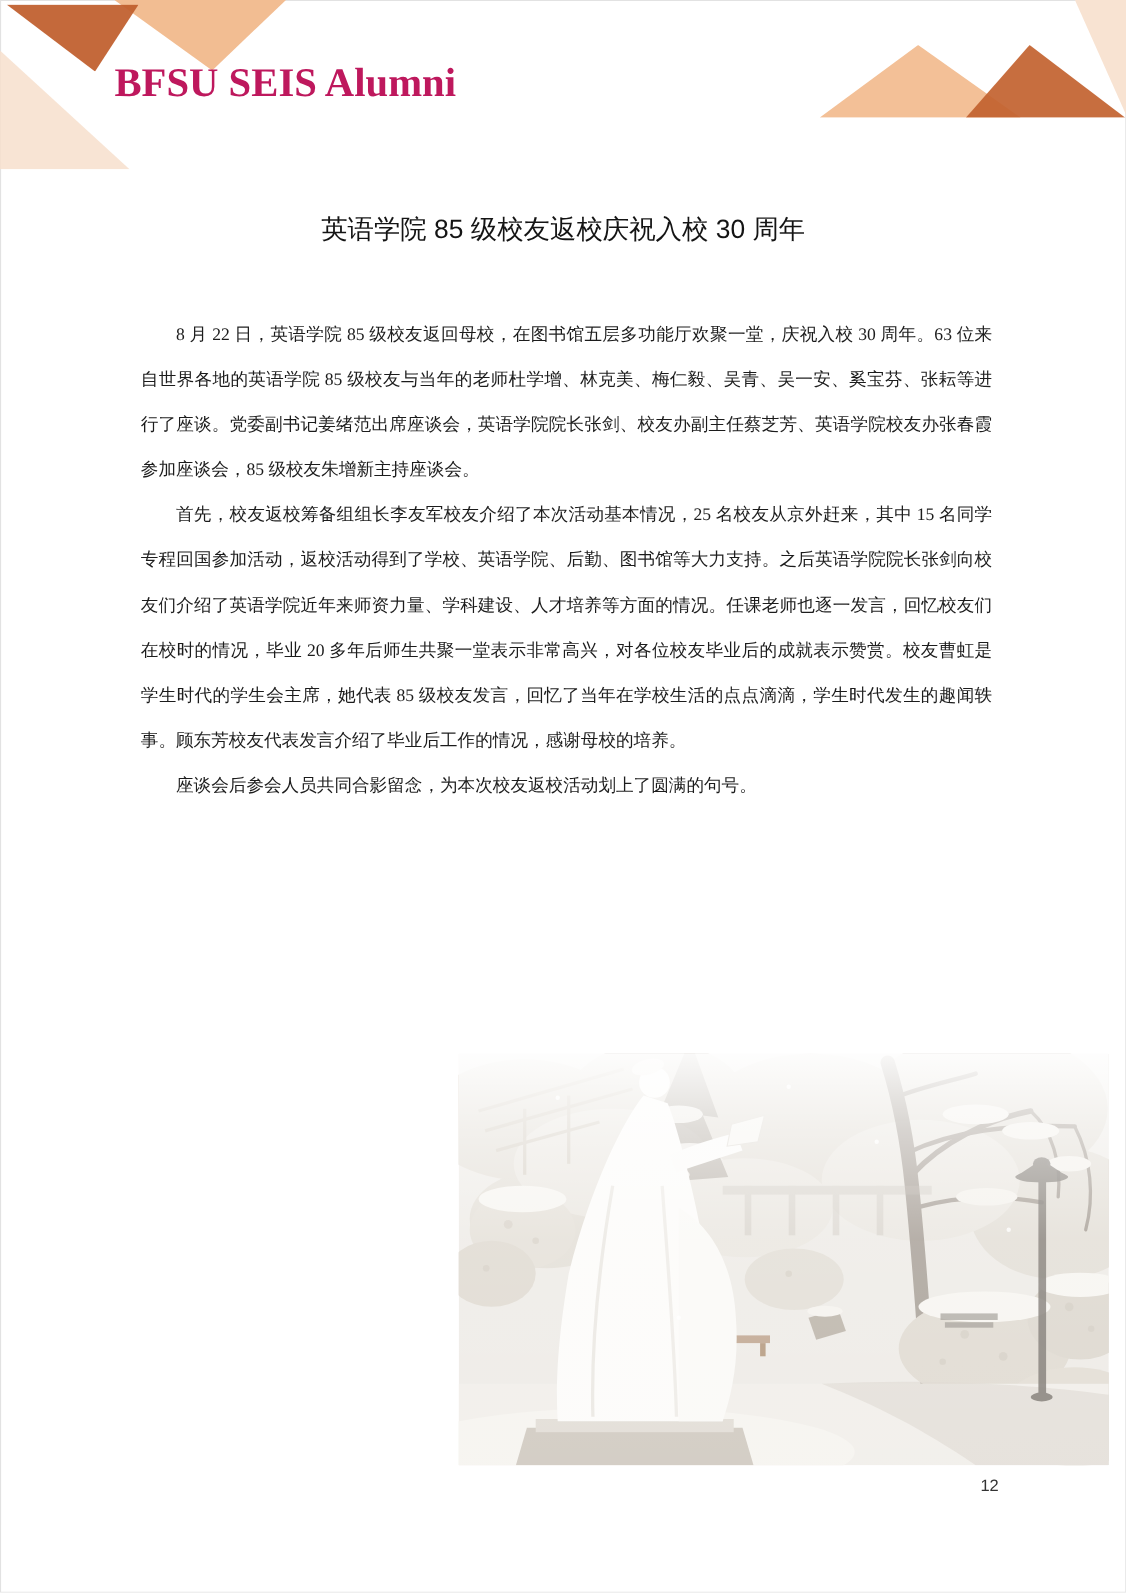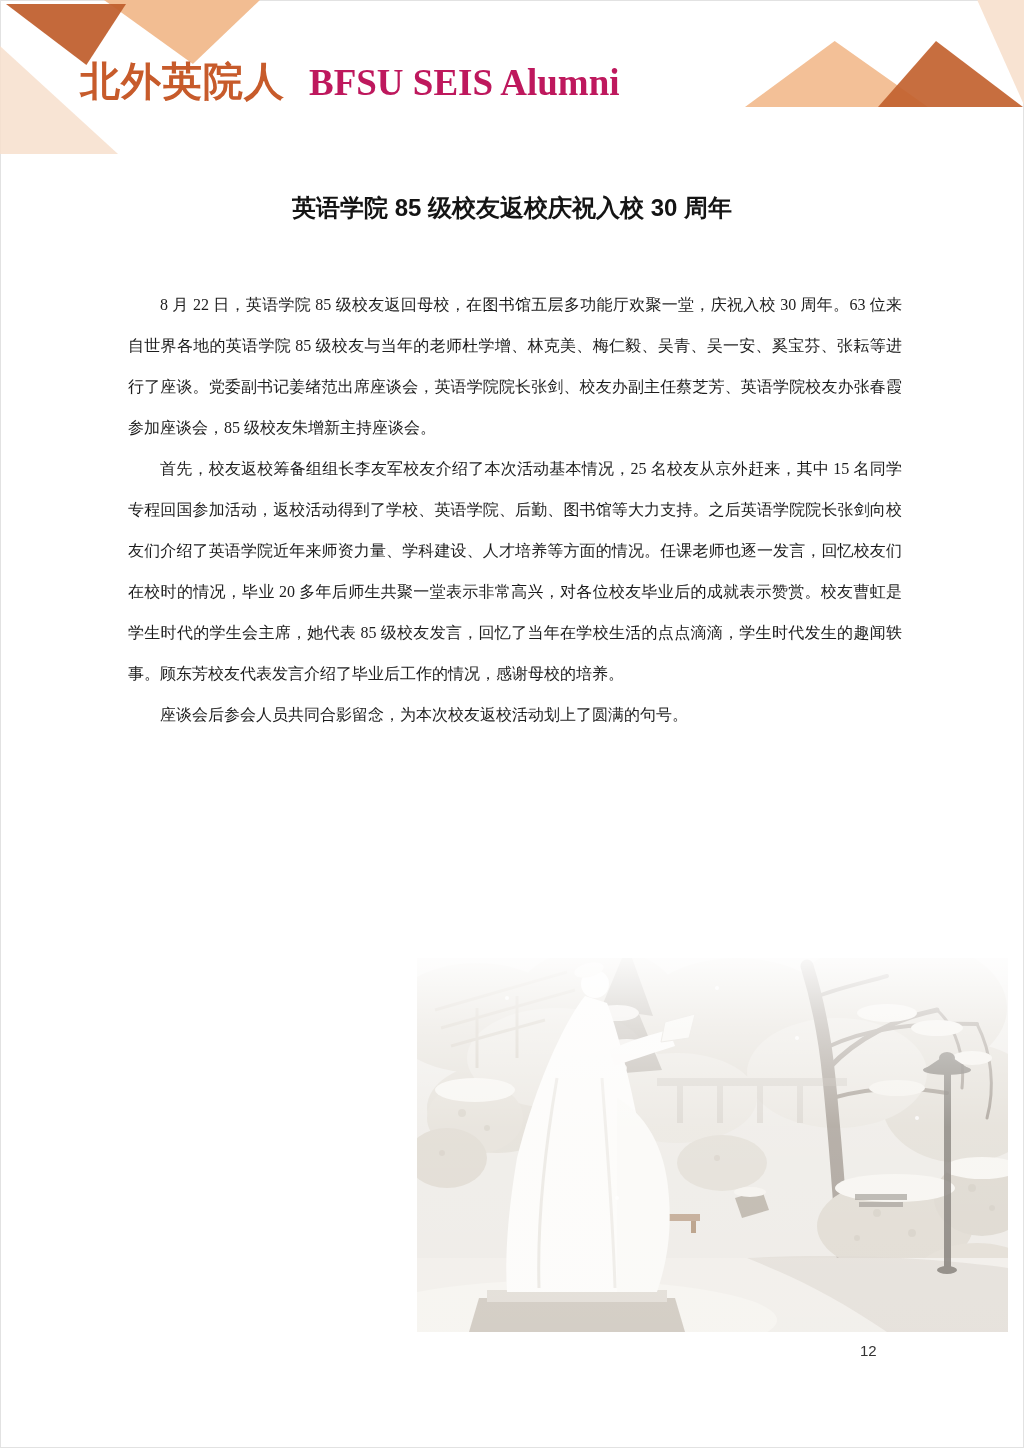--- a/index.html
+++ b/index.html
@@ -52,59 +52,58 @@
   }
   .logo-en {
     font-family:"Liberation Serif","DejaVu Serif",serif;
     font-weight:700; font-size:37px; color:#be185d; margin-left:24px; letter-spacing:0;
   }
   
   .article-title {
     position:absolute; left:0; top:192px; width:1024px;
     text-align:center;
     font-family:"Liberation Sans","DejaVu Sans",sans-serif;
-    font-weight:700; font-size:24px; color:#141414;
+    font-weight:400; font-size:24px; color:#141414;
     z-index:3;
   }
   .article-body {
     position:absolute; left:128px; top:284px; width:774px;
     font-size:16px; line-height:41px; color:#1c1c1c;
     text-align:justify;
     z-index:3;
   }
   .article-body p { text-indent:2em; margin:0; }
   
   .photo {
     position:absolute; left:417px; top:958px; width:591px; height:374px;
     z-index:1;
   }
   .photo svg { display:block; width:100%; height:100%; }
   
   .page-number {
     position:absolute; left:860px; top:1342px; width:48px;
-    text-align:left;
+    text-align:right;
     font-family:"Liberation Sans","DejaVu Sans",sans-serif;
     font-size:15px; color:#333333;
     z-index:3;
   }
 </style>
 </head>
 <body>
 
 <div class="page">
 
   <div class="tri tri-left-pale"></div>
   <div class="tri tri-left-light"></div>
   <div class="tri tri-left-dark"></div>
   <div class="tri tri-right-pale"></div>
   <div class="tri tri-right-light"></div>
   <div class="tri tri-right-dark"></div>
 
   <div class="masthead">
-    <span class="logo-cn">北外英院人</span>
     <span class="logo-en">BFSU SEIS Alumni</span>
   </div>
 
   <div class="photo" role="img" aria-label="Snow-covered campus courtyard with a white statue of a seated figure, snowy shrubs, trees and a street lamp">
     <svg viewBox="0 0 591 374" preserveAspectRatio="none">
       <defs>
         <linearGradient id="fade" x1="0" y1="0" x2="0" y2="1">
           <stop offset="0" stop-color="#ffffff" stop-opacity="0.93"></stop>
           <stop offset="0.18" stop-color="#ffffff" stop-opacity="0.60"></stop>
           <stop offset="0.45" stop-color="#ffffff" stop-opacity="0.25"></stop>

